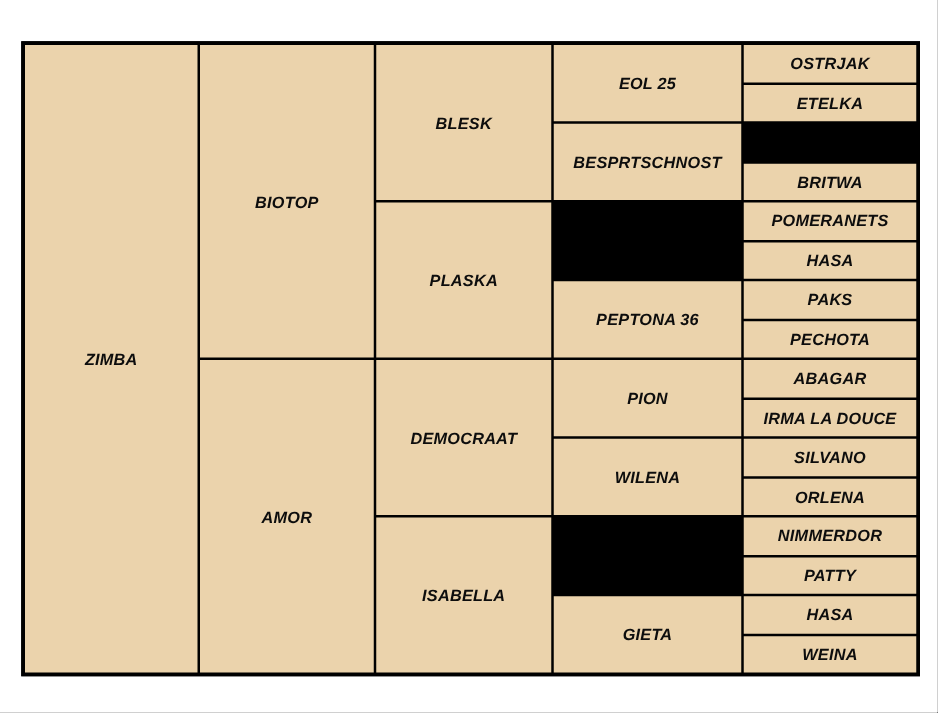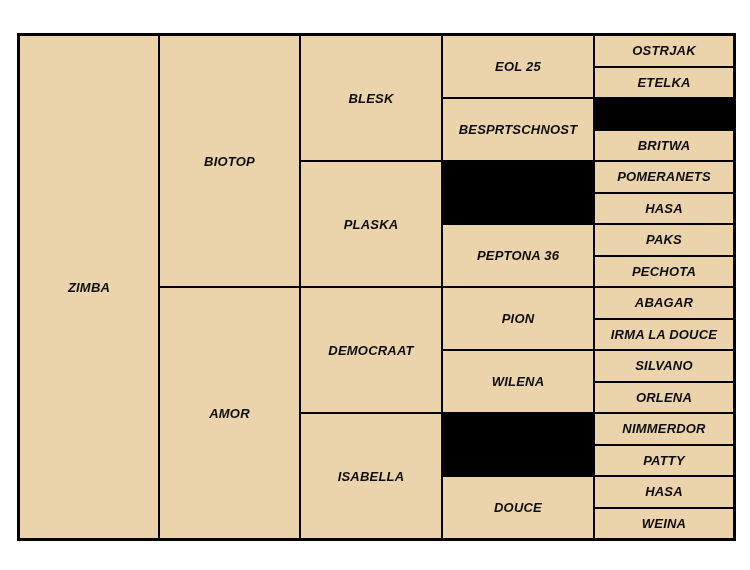--- a/index.html
+++ b/index.html
@@ -89,21 +89,21 @@
     <div class="cell" style="grid-column:4;grid-row:7/span 2">
         <span>PEPTONA 36</span>
       </div>
     <div class="cell" style="grid-column:4;grid-row:9/span 2">
         <span>PION</span>
       </div>
     <div class="cell" style="grid-column:4;grid-row:11/span 2">
         <span>WILENA</span>
       </div>
     <div class="cell" style="grid-column:4;grid-row:15/span 2">
-        <span>DOUCE</span>
+        <span>GIETA</span>
       </div>
 
     <div class="cell" style="grid-column:5;grid-row:1">
         <span>OSTRJAK</span>
       </div>
     <div class="cell" style="grid-column:5;grid-row:2">
         <span>ETELKA</span>
       </div>
     <div class="cell" style="grid-column:5;grid-row:4">
         <span>BRITWA</span>

